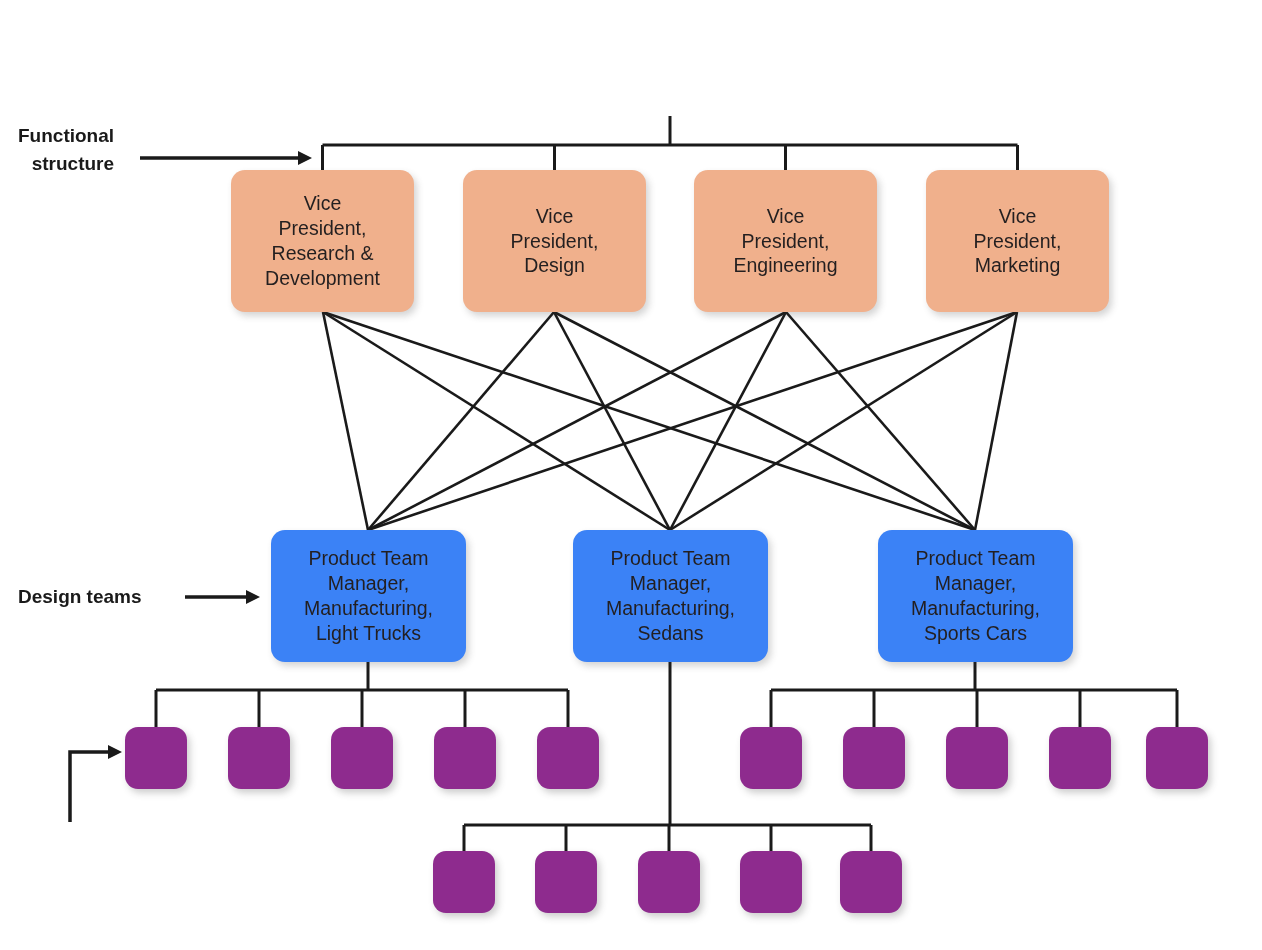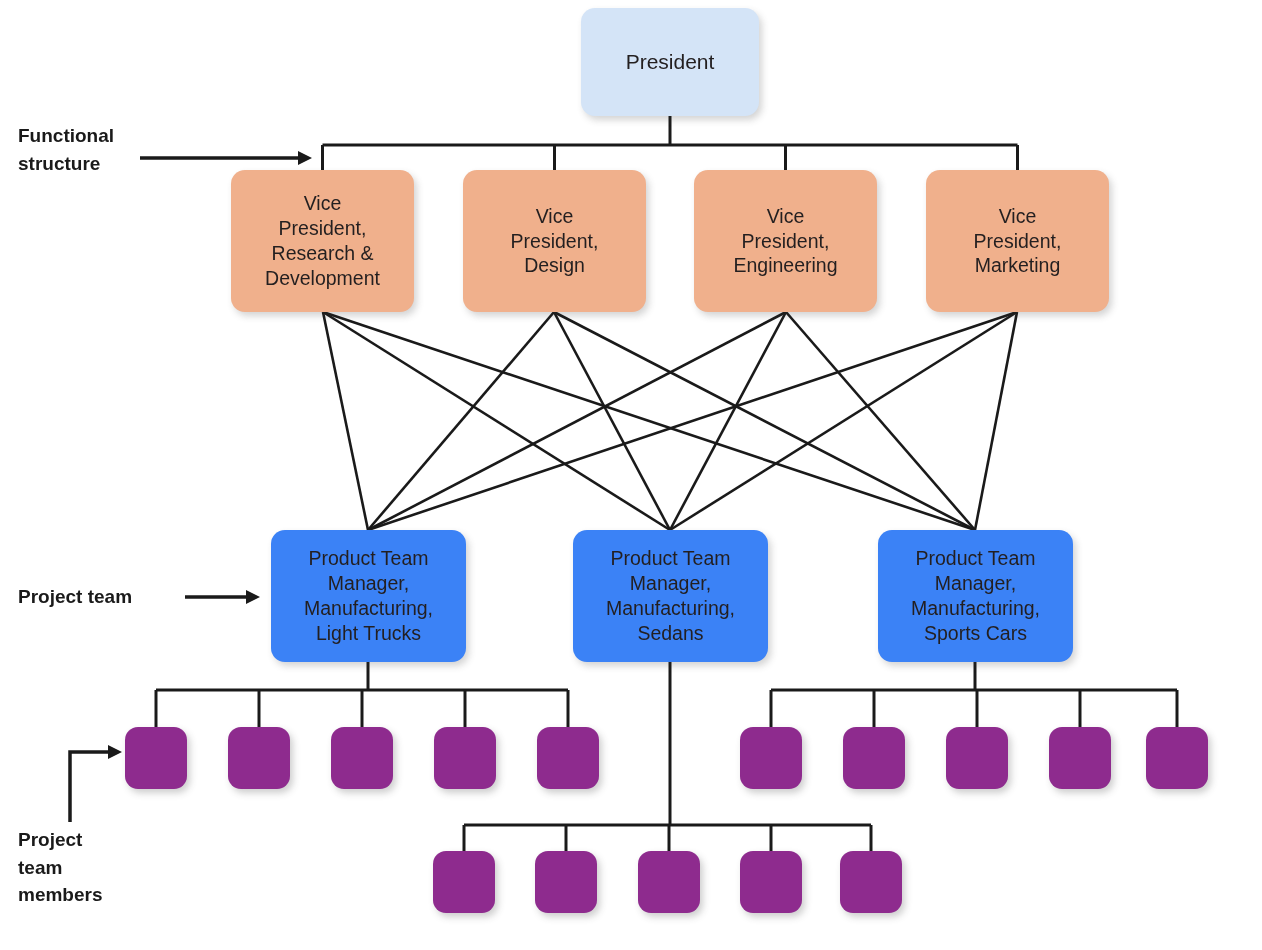--- a/index.html
+++ b/index.html
@@ -110,21 +110,20 @@
       <line x1="771" y1="825" x2="771" y2="851" stroke="#1a1a1a" stroke-width="3" stroke-linecap="butt"></line>
       <line x1="871" y1="825" x2="871" y2="851" stroke="#1a1a1a" stroke-width="3" stroke-linecap="butt"></line>
       <line x1="140" y1="158" x2="300" y2="158" stroke="#1a1a1a" stroke-width="3.5" stroke-linecap="butt"></line>
       <polygon points="298,151 312,158 298,165" fill="#1a1a1a"></polygon>
       <line x1="185" y1="597" x2="248" y2="597" stroke="#1a1a1a" stroke-width="3.5" stroke-linecap="butt"></line>
       <polygon points="246,590 260,597 246,604" fill="#1a1a1a"></polygon>
       <path d="M 70 822 L 70 752 L 112 752" stroke="#1a1a1a" stroke-width="3.5" fill="none"></path>
       <polygon points="108,745 122,752 108,759" fill="#1a1a1a"></polygon>
     </svg>
 
-  <div class="node node-president" id="president-node" style="left: 581px; top: 8px; width: 178px; height: 108px;">President</div>
 
   <div class="node node-vp" id="vp-node-0" style="left: 231px; top: 170px; width: 183px; height: 142px;">Vice
 President,
 Research &amp;
 Development</div>
   <div class="node node-vp" id="vp-node-1" style="left: 463px; top: 170px; width: 183px; height: 142px;">Vice
 President,
 Design</div>
   <div class="node node-vp" id="vp-node-2" style="left: 694px; top: 170px; width: 183px; height: 142px;">Vice
 President,
@@ -157,20 +156,17 @@
       <div class="node node-member" style="left: 946px; top: 727px; width: 62px; height: 62px;"></div>
       <div class="node node-member" style="left: 1049px; top: 727px; width: 62px; height: 62px;"></div>
       <div class="node node-member" style="left: 1146px; top: 727px; width: 62px; height: 62px;"></div>
       <div class="node node-member" style="left: 433px; top: 851px; width: 62px; height: 62px;"></div>
       <div class="node node-member" style="left: 535px; top: 851px; width: 62px; height: 62px;"></div>
       <div class="node node-member" style="left: 638px; top: 851px; width: 62px; height: 62px;"></div>
       <div class="node node-member" style="left: 740px; top: 851px; width: 62px; height: 62px;"></div>
       <div class="node node-member" style="left: 840px; top: 851px; width: 62px; height: 62px;"></div>
     </div>
 
-  <div class="side-label" id="side-label-0" style="left: 18px; top: 122px;">Functional
+  <div class="side-label" id="side-label-0" style="left: 18px; top: 122px; text-align: right;">Functional
 structure</div>
-  <div class="side-label" id="side-label-1" style="left: 18px; top: 583px;">Project team</div>
-  <div class="side-label" id="side-label-2" style="left: 18px; top: 826px;">Project
-team
-members</div>
+  <div class="side-label" id="side-label-1" style="left: 18px; top: 583px;">Design teams</div>
 
 </div>
 
 </body></html>

